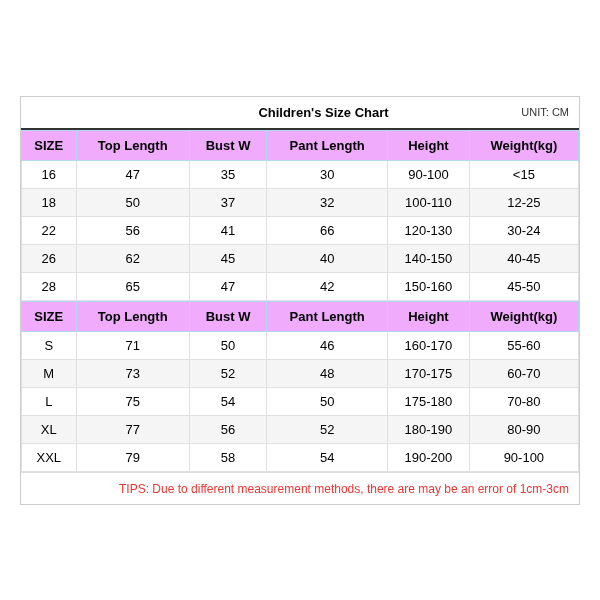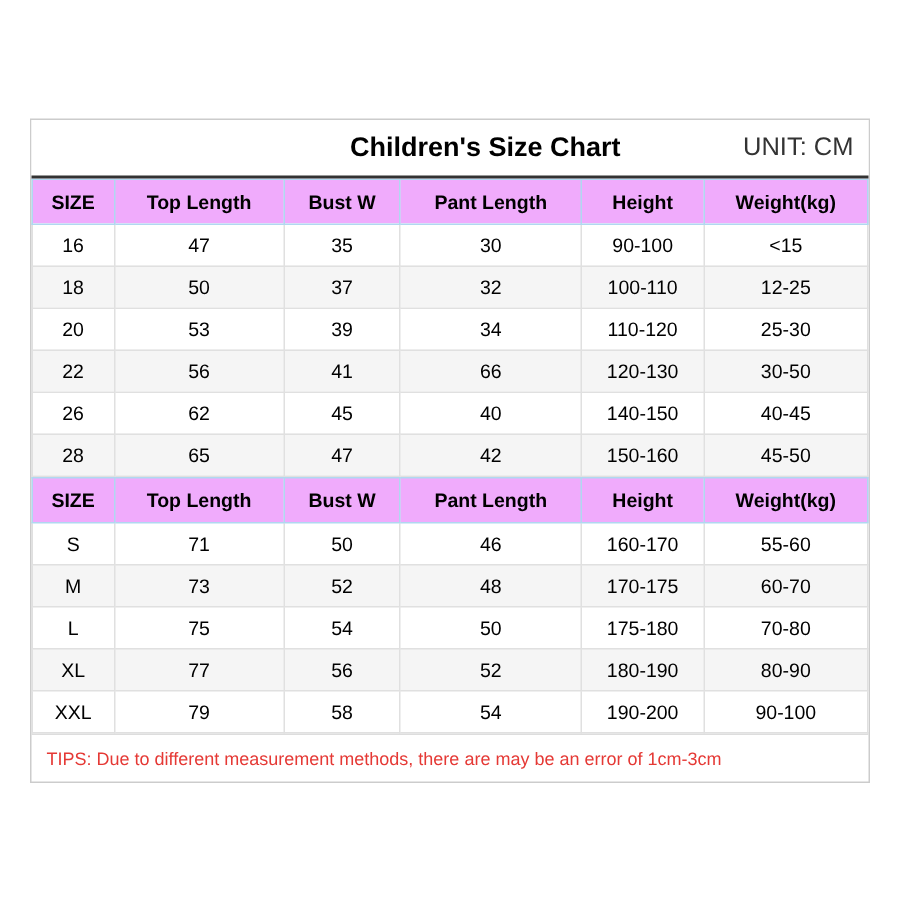--- a/index.html
+++ b/index.html
@@ -20,30 +20,30 @@
     .section-title-row {
       display: flex;
       align-items: center;
       justify-content: center;
       background: #fff;
       padding: 8px 12px;
       position: relative;
       border-bottom: 2px solid #333;
     }
     .section-title {
-      font-size: 18px;
+      font-size: 13px;
       font-weight: bold;
       color: #000;
       text-align: center;
       margin-left: 47px;
     }
     .unit-label {
       position: absolute;
       right: 10px;
-      font-size: 17px;
+      font-size: 11px;
       color: #333;
     }
     table {
       width: 100%;
       border-collapse: collapse;
     }
     thead tr {
       background: #f0abfc;
     }
     thead th {
@@ -72,21 +72,21 @@
     }
     tbody td:first-child {
       font-weight: normal;
     }
     .adult-section {
       border-top: 2px solid #333;
     }
     .tips-row {
       padding: 8px 10px;
       border-top: 1px solid #ddd;
-      text-align: left;
+      text-align: right;
     }
     .tips-text {
       color: #e53935;
       font-size: 12px;
     }
   </style>
 </head>
 <body>
 
 <div class="chart-wrapper">
@@ -118,34 +118,26 @@
         </tr>
         <tr>
           <td>18</td>
           <td>50</td>
           <td>37</td>
           <td>32</td>
           <td>100-110</td>
           <td>12-25</td>
         </tr>
         <tr>
-          <td>20</td>
-          <td>53</td>
-          <td>39</td>
-          <td>34</td>
-          <td>110-120</td>
-          <td>25-30</td>
-        </tr>
-        <tr>
           <td>22</td>
           <td>56</td>
           <td>41</td>
           <td>66</td>
           <td>120-130</td>
-          <td>30-50</td>
+          <td>30-24</td>
         </tr>
         <tr>
           <td>26</td>
           <td>62</td>
           <td>45</td>
           <td>40</td>
           <td>140-150</td>
           <td>40-45</td>
         </tr>
         <tr>

